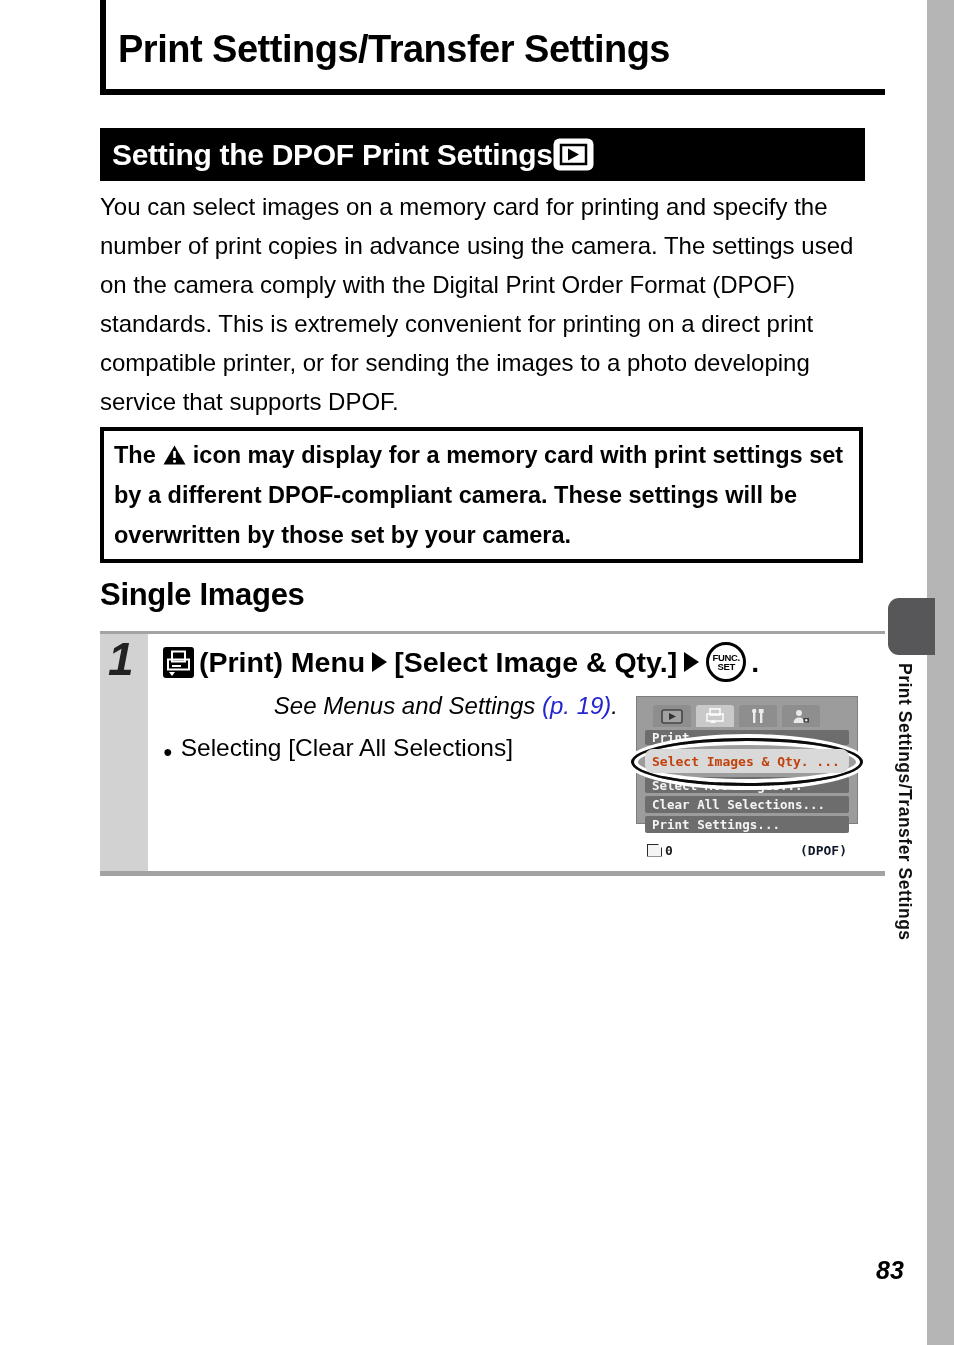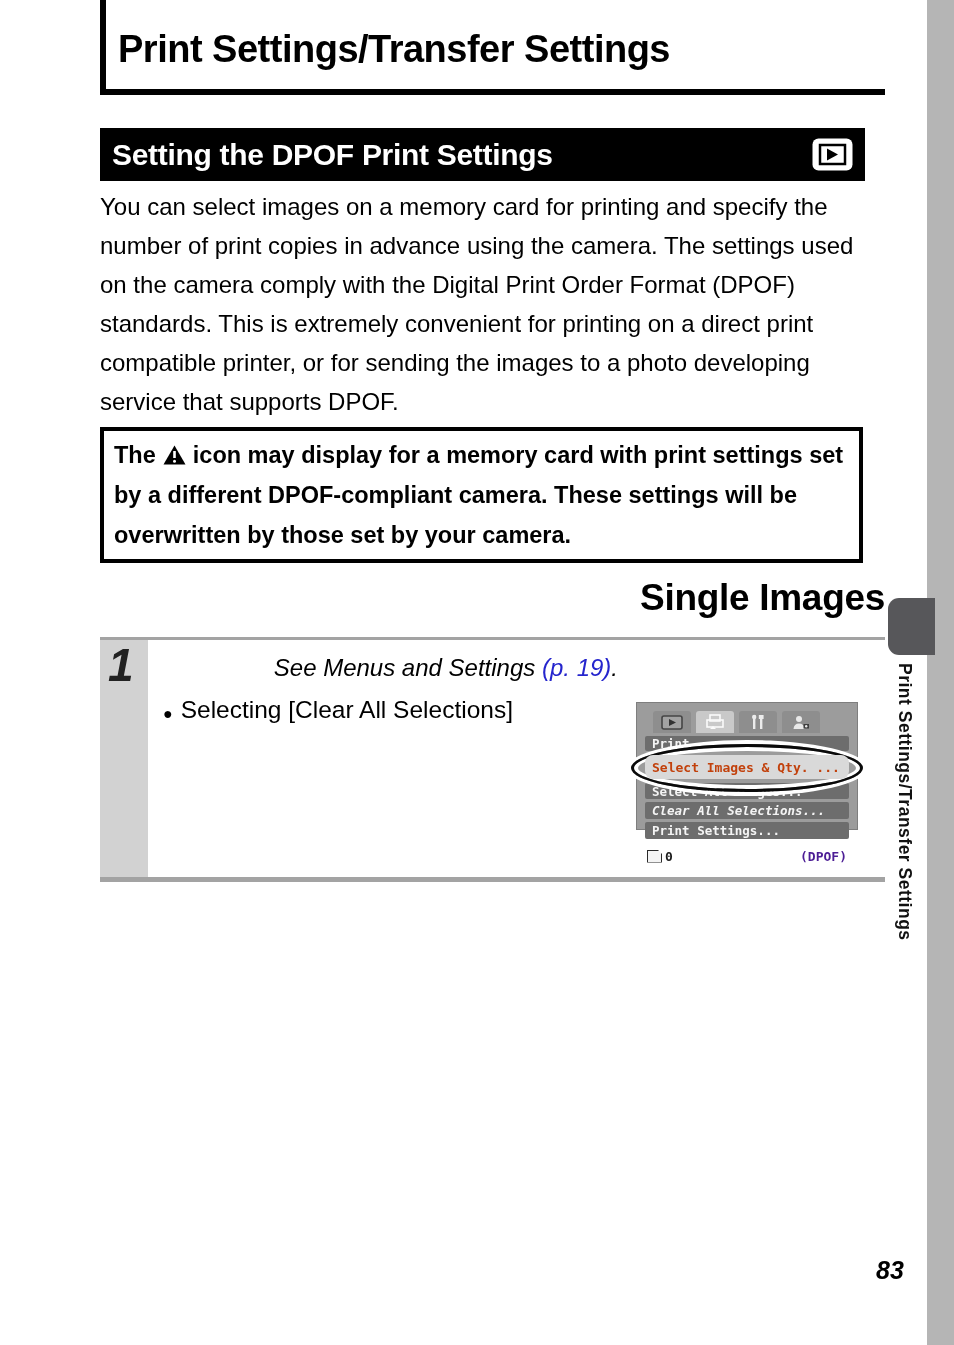--- a/index.html
+++ b/index.html
@@ -15,30 +15,30 @@
   .page-number{position:absolute;left:876px;top:1256px;font-size:25px;font-weight:bold;font-style:italic;}
 
   .content{position:absolute;left:100px;top:0;width:785px;}
 
   
   .title-block{border-left:6px solid #000;border-bottom:6px solid #000;height:89px;}
   .page-title{margin:0;padding:30px 0 0 12px;font-size:38px;font-weight:bold;letter-spacing:-.5px;line-height:1;}
 
   
   .banner{margin-top:33px;width:765px;height:53px;background:#000;box-sizing:border-box;
-          display:flex;justify-content:space-between;align-items:center;padding:0 12px;}
+          display:flex;align-items:center;padding:0 12px;}
   .banner-title{margin:0;color:#fff;font-size:30px;font-weight:bold;letter-spacing:-.3px;}
 
   .intro{width:765px;margin:6px 0 0 0;font-size:24px;line-height:39px;}
 
   .note-box{margin-top:6px;width:763px;box-sizing:border-box;border:4px solid #000;
             padding:4px 10px;font-weight:bold;font-size:23.5px;line-height:40px;}
   .warn-icon{vertical-align:-2px;margin:0 7px;}
 
-  .sub-heading{margin:14px 0 0 0;font-size:37px;font-weight:bold;letter-spacing:-.3px;text-align:right;}
+  .sub-heading{margin:14px 0 0 0;font-size:31px;font-weight:bold;letter-spacing:-.3px;}
 
   
   .step-block{margin-top:18px;width:785px;box-sizing:border-box;height:245px;
               border-top:3px solid #a3a3a3;border-bottom:5px solid #a3a3a3;display:flex;}
   .step-num-col{width:48px;flex-shrink:0;background:#d2d2d2;}
   .step-num{font-size:46px;font-weight:bold;font-style:italic;color:#222;padding:2px 0 0 8px;line-height:1;}
   .step-content{position:relative;flex:1;padding:6px 0 0 15px;}
 
   .instruction{display:flex;align-items:center;gap:5px;height:44px;font-size:28.5px;font-weight:bold;white-space:nowrap;}
   .arrow-right{width:0;height:0;border-left:15px solid #000;border-top:10px solid transparent;
@@ -65,21 +65,21 @@
   .cam-row.selected{background:#d9d9d9;color:#c2410c;z-index:6;font-size:13px;}
   .cam-oval{position:absolute;left:-6px;top:41px;width:232px;height:48px;border:3px solid #0a0a0a;
             border-radius:50%;box-sizing:border-box;z-index:5;
             box-shadow:0 0 0 4px #ffffff, inset 0 0 0 4px #ffffff;}
   .cam-status{position:absolute;left:10px;right:10px;top:143px;height:20px;
               display:flex;justify-content:space-between;align-items:center;
               font-size:13px;font-weight:bold;}
   .cam-status-left{display:flex;align-items:center;gap:3px;color:#1b1b1b;}
   .paper-icon{width:13px;height:11px;background:#f4f4f4;border:1.5px solid #2a2a2a;display:inline-block;
               clip-path:polygon(0 0,70% 0,100% 35%,100% 100%,0 100%);}
-  .cam-status-right{color:#4c1d95;}
+  .cam-status-right{color:#0f172a;}
 </style>
 </head>
 <body>
 
 <div class="page">
 
   <div class="edge-bar"></div>
   <div class="chapter-tab"></div>
   <div class="sidebar-label">Print Settings/Transfer Settings</div>
   <div class="page-number">83</div>
@@ -110,20 +110,38 @@
     </div>
 
     <h3 class="sub-heading">Single Images</h3>
 
     <div class="step-block">
       <div class="step-num-col">
         <div class="step-num">1</div>
       </div>
       <div class="step-content">
 
+        <div class="instruction">
+          <svg width="31" height="31" viewBox="0 0 31 31">
+            <rect x="0" y="0" width="31" height="31" rx="3" fill="#000"></rect>
+            <rect x="9" y="4.5" width="13" height="10" fill="none" stroke="#fff" stroke-width="2"></rect>
+            <rect x="5" y="12.5" width="21" height="10" fill="none" stroke="#fff" stroke-width="2"></rect>
+            <rect x="9" y="18" width="9" height="2" fill="#fff"></rect>
+            <polygon points="6,25 12,25 9,29" fill="#fff"></polygon>
+          </svg>
+          <span>(Print) Menu</span>
+          <span class="arrow-right"></span>
+          <span>[Select Image &amp; Qty.]</span>
+          <span class="arrow-right"></span>
+          <span class="func-set">
+            <span>FUNC.</span>
+            <span>SET</span>
+          </span>
+          <span>.</span>
+        </div>
 
         <div class="see-also">
           <span>See Menus and Settings </span><span class="page-link">(p. 19)</span><span>.</span>
         </div>
 
         <div class="bullet-item">
           <span class="bullet-marker">●</span>
           <span>
             <span>Selecting [Clear All Selections]</span><br>
           </span>
@@ -158,21 +176,21 @@
                 <path d="M1.5 14 Q2 8.5 7 8.5 Q12 8.5 12.5 14 Z" fill="#e9e9e9"></path>
                 <rect x="11.5" y="9" width="5.5" height="4.5" fill="#3f3f3f"></rect>
                 <circle cx="14.2" cy="11.2" r="1.2" fill="#e9e9e9"></circle>
               </svg>
             </div>
           </div>
 
           <div class="cam-row" style="top:33px;height:15px;">Print</div>
           <div class="cam-row selected" style="top:52px;height:24px;border-radius:8px;">Select Images &amp; Qty. ...</div>
           <div class="cam-row" style="top:80px;height:16px;">Select All Images...</div>
-          <div class="cam-row" style="top:99px;height:17px;font-style:italic;">Clear All Selections...</div>
+          <div class="cam-row" style="top:99px;height:17px;">Clear All Selections...</div>
           <div class="cam-row" style="top:119px;height:17px;">Print Settings...</div>
 
           <div class="cam-oval"></div>
 
           <div class="cam-status">
             <span class="cam-status-left">
               <span class="paper-icon"></span>
               <span>0</span>
             </span>
             <span class="cam-status-right">(DPOF)</span>

